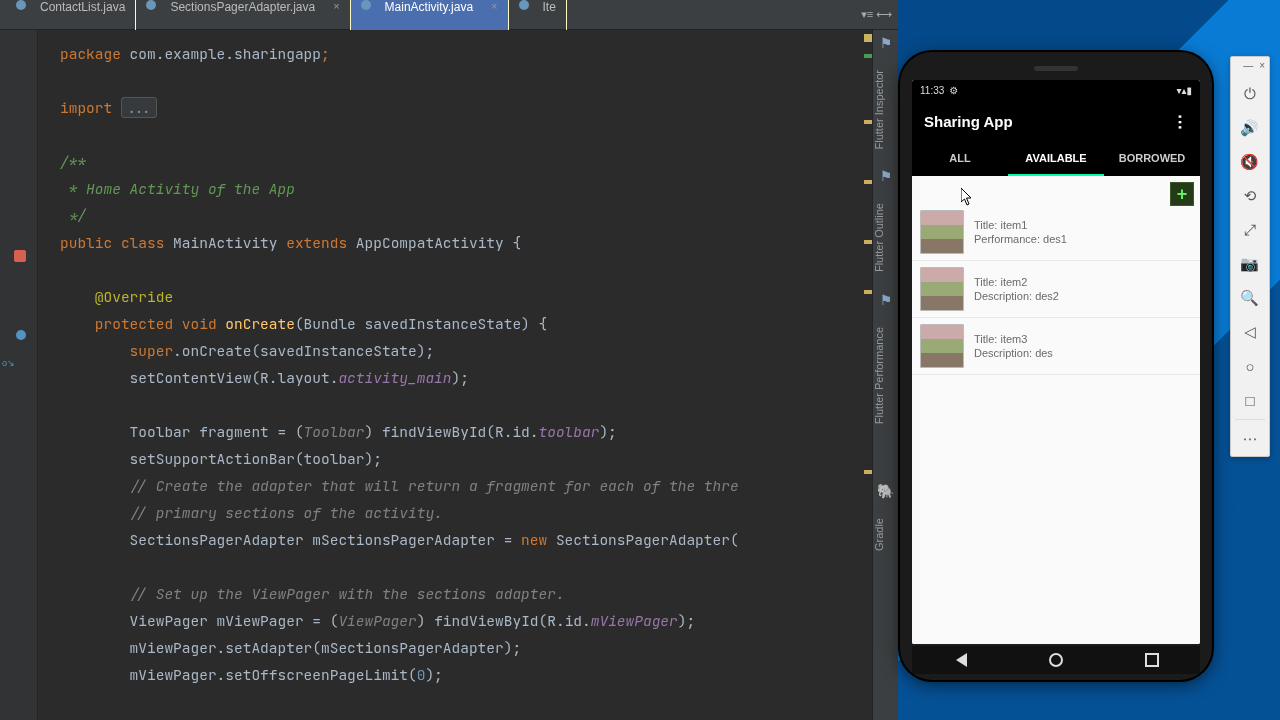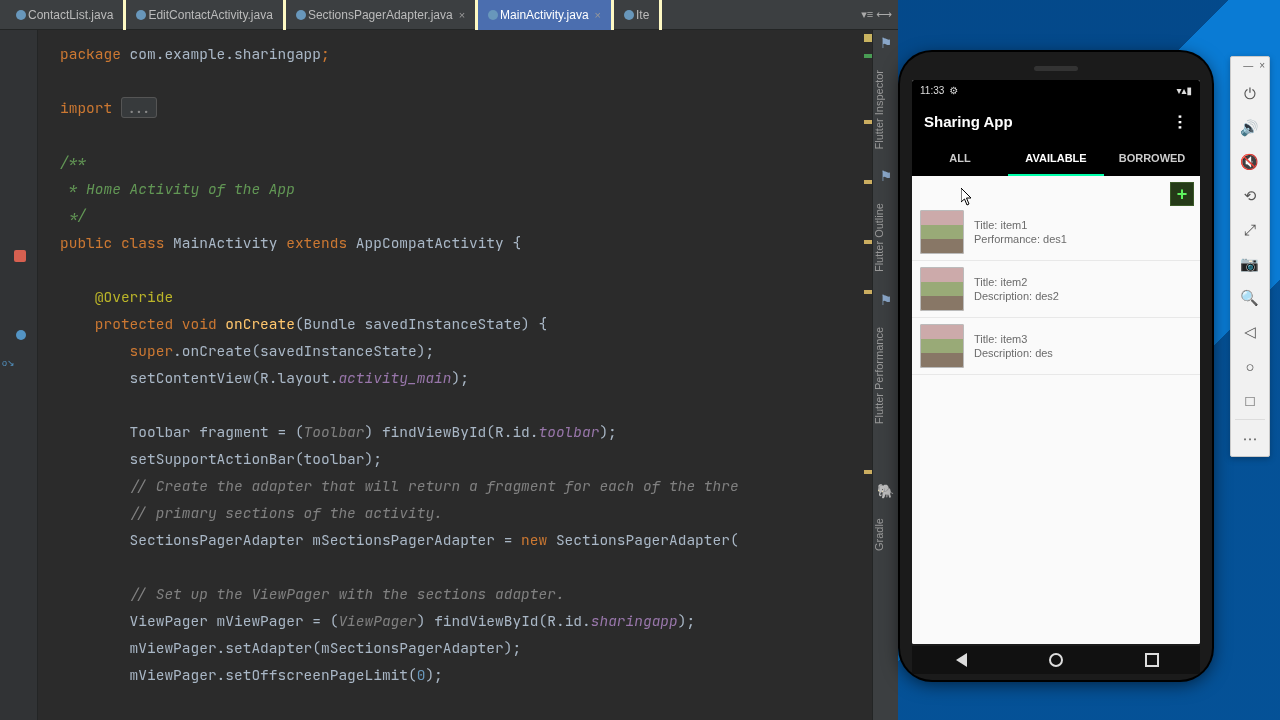--- a/index.html
+++ b/index.html
@@ -12,23 +12,23 @@
   
   .ide {
     position: absolute; left: 0; top: 0; width: 898px; height: 720px;
     background: #2b2b2b; color: #a9b7c6;
   }
   .tabbar {
     height: 30px; background: #3c3f41; display: flex; align-items: center;
     border-bottom: 1px solid #232525; padding-left: 6px;
   }
   .tab {
-    display: flex; align-items: center; gap: 2px;
+    display: flex; gap: 14px;
     height: 30px; padding: 0 10px; color: #bbb; font-size: 12px;
-    border-right: 3px solid #fef9c3; cursor: pointer;
+    border-right: 1px solid #fef9c3; cursor: pointer;
     white-space: nowrap;
   }
   .tab.active { background: #4b6eaf; color: #fff; }
   .tab .dot {
     width: 10px; height: 10px; border-radius: 50%;
     background: #6897bb; display:inline-block;
   }
   .tab .close { font-size: 11px; color: #999; margin-left: 4px;}
   .tabbar .tail { flex:1; }
   .tabbar .small { color:#aaa; font-size:11px; padding:0 6px;}
@@ -189,24 +189,20 @@
 <body>
 
 <div class="ide">
   <div class="tabbar">
     <div class="tab">
       <span class="dot"></span>
       <span>ContactList.java</span>
     </div>
     <div class="tab">
       <span class="dot"></span>
-      <span>EditContactActivity.java</span>
-    </div>
-    <div class="tab">
-      <span class="dot"></span>
       <span>SectionsPagerAdapter.java</span>
       <span class="close">×</span>
     </div>
     <div class="tab active">
       <span class="dot"></span>
       <span>MainActivity.java</span>
       <span class="close">×</span>
     </div>
     <div class="tab">
       <span class="dot"></span>
@@ -244,21 +240,21 @@
         <span class="kw">super</span><span>.onCreate(savedInstanceState);</span>
         <span>setContentView(R.layout.</span><span class="fld">activity_main</span><span>);</span>
 
         <span>Toolbar fragment = (</span><span class="com">Toolbar</span><span>) findViewById(R.id.</span><span class="fld">toolbar</span><span>);</span>
         <span>setSupportActionBar(toolbar);</span>
         <span class="com">// Create the adapter that will return a fragment for each of the thre</span>
         <span class="com">// primary sections of the activity.</span>
         <span>SectionsPagerAdapter mSectionsPagerAdapter = </span><span class="kw">new </span><span>SectionsPagerAdapter(</span>
 
         <span class="com">// Set up the ViewPager with the sections adapter.</span>
-        <span>ViewPager mViewPager = (</span><span class="com">ViewPager</span><span>) findViewById(R.id.</span><span class="fld">sharingapp</span><span>);</span>
+        <span>ViewPager mViewPager = (</span><span class="com">ViewPager</span><span>) findViewById(R.id.</span><span class="fld">mViewPager</span><span>);</span>
         <span>mViewPager.setAdapter(mSectionsPagerAdapter);</span>
         <span>mViewPager.setOffscreenPageLimit(</span><span class="num">0</span><span>);</span></pre>
 
   <div class="marker-col">
     <div class="m top"></div>
     <div class="m" style="top:90px"></div>
     <div class="m" style="top:150px"></div>
     <div class="m" style="top:210px"></div>
     <div class="m" style="top:260px"></div>
     <div class="m" style="top:440px"></div>

